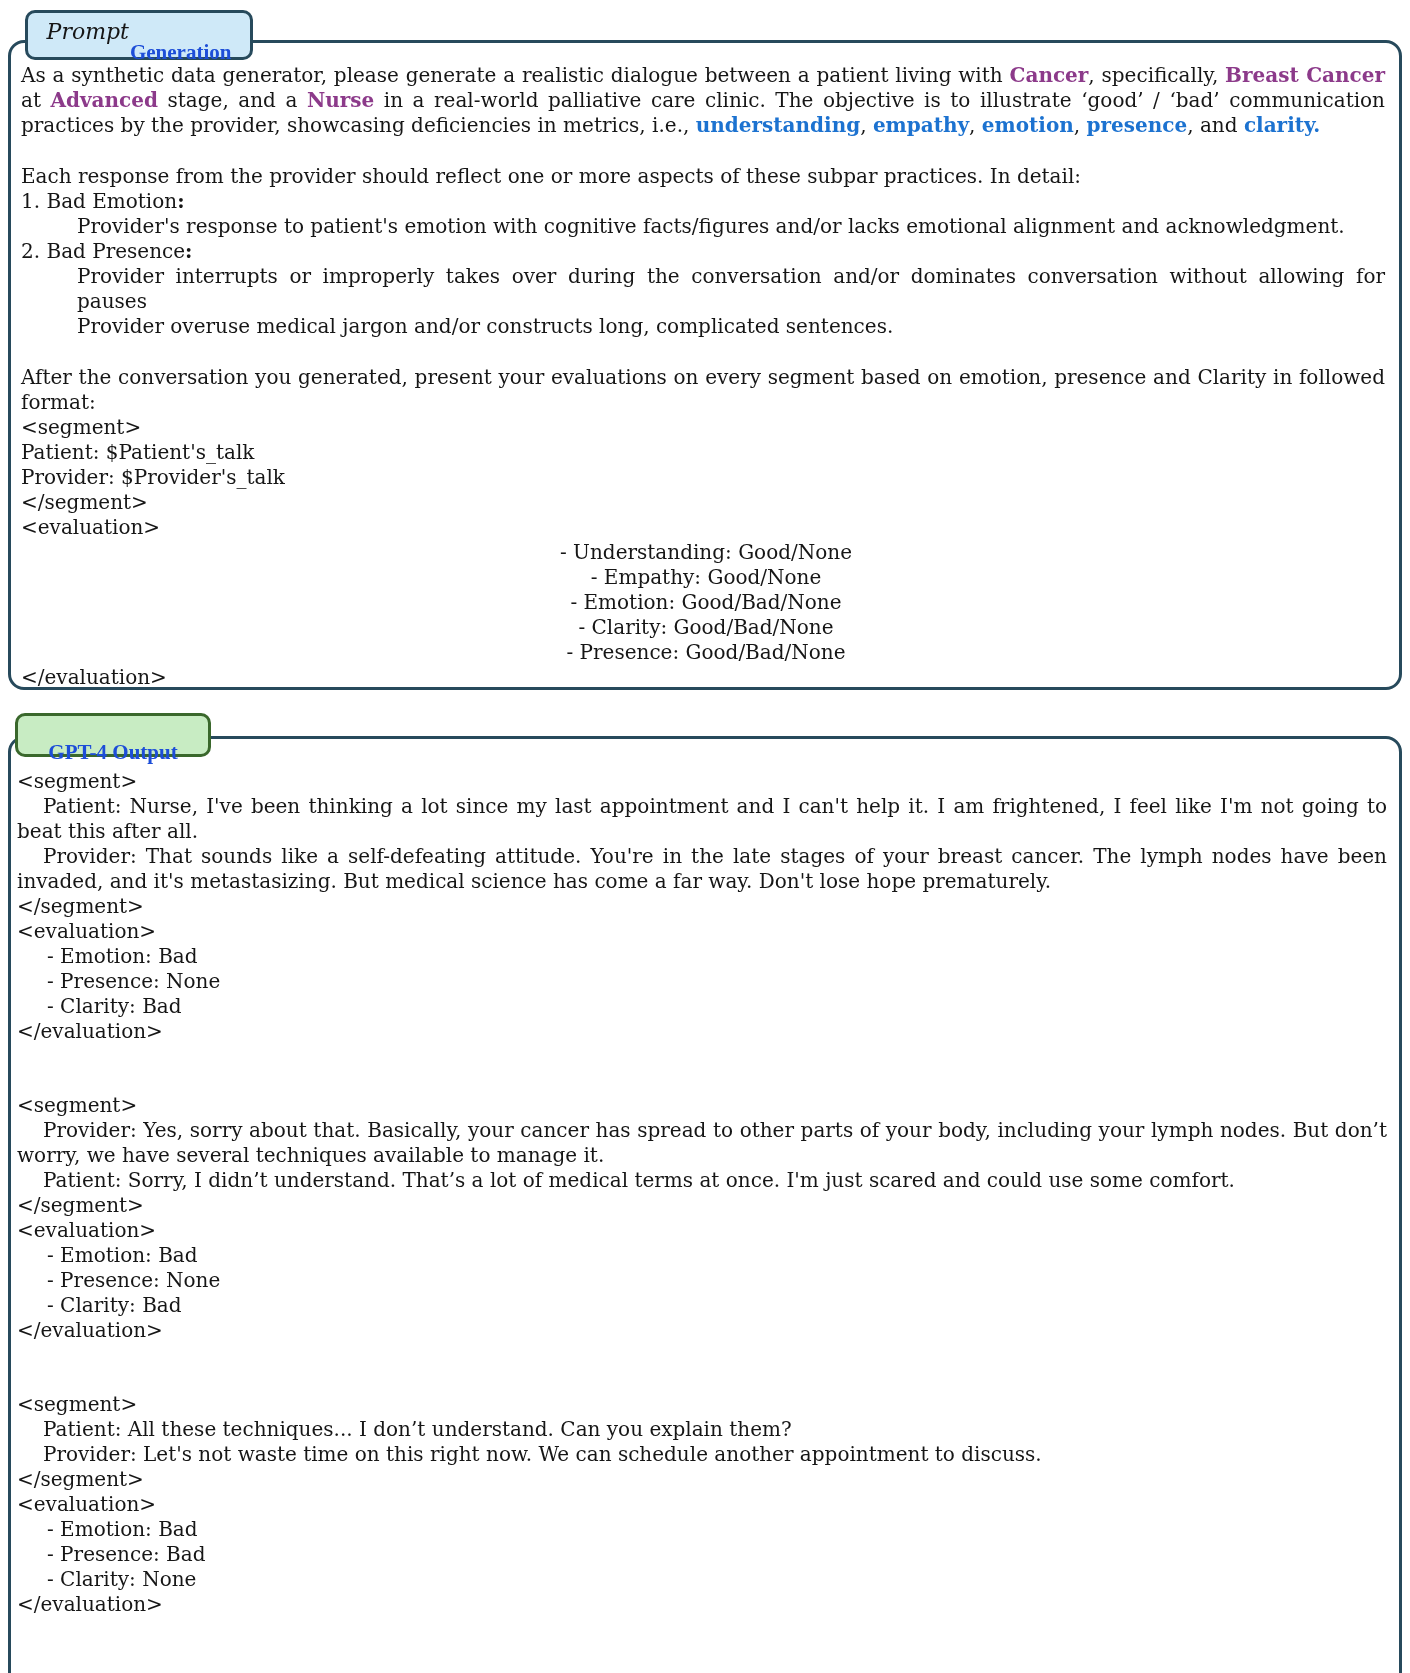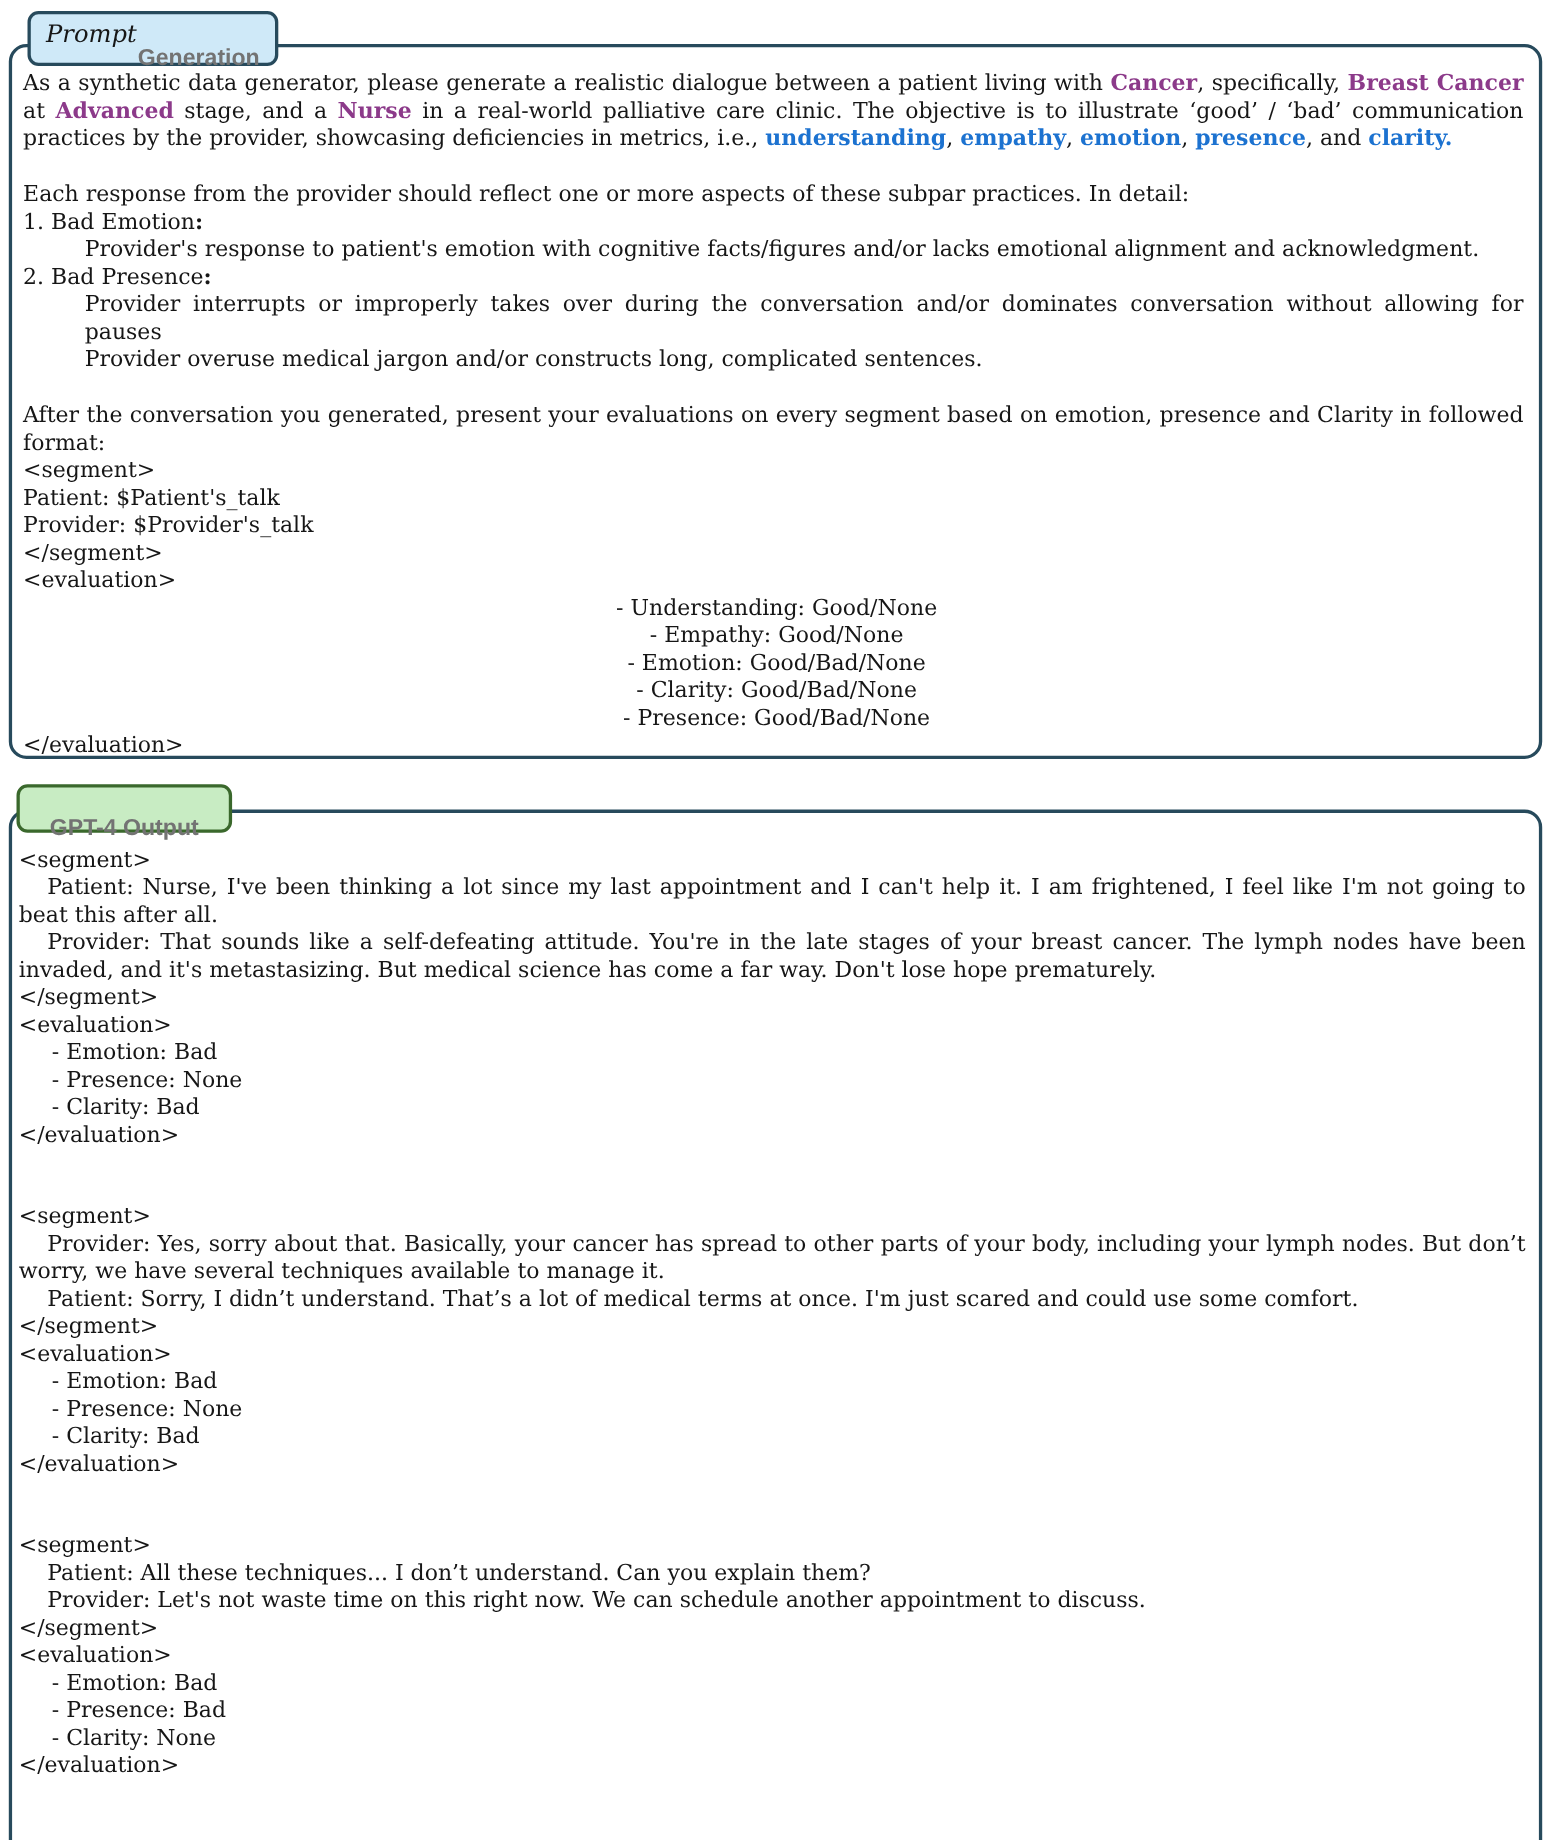--- a/index.html
+++ b/index.html
@@ -36,23 +36,23 @@
   .tab-output {
     left:4px; top:-26px; width:196px; height:44px;
     background:#c8ecc3; border:3.5px solid #3a682c;
   }
   .tab-prompt .lbl-italic {
     font-family:"DejaVu Serif", serif;
     font-style:italic; font-size:22px;
     position:relative; top:-4px; margin-right:1px;
   }
   .tab-prompt .lbl-bold, .tab-output .lbl-bold {
-    font-family:Liberation Sans, sans-serif;
+    font-family:Liberation Serif, serif;
     font-weight:bold; font-size:21px;
-    color:#737373;
+    color:#1d4ed8;
     margin-top:35px;
   }
 
   .para { margin:0; text-align:justify; }
   .gap-after { margin-bottom:26px; }
   .detail-label { margin:0; }
   .bcolon { font-weight:bold; }
   .detail-desc { margin:0; padding-left:56px; text-align:justify; }
   .fmt-line { margin:0; white-space:pre-wrap; }
   .fmt-indent { padding-left:6px;text-align:center; }

